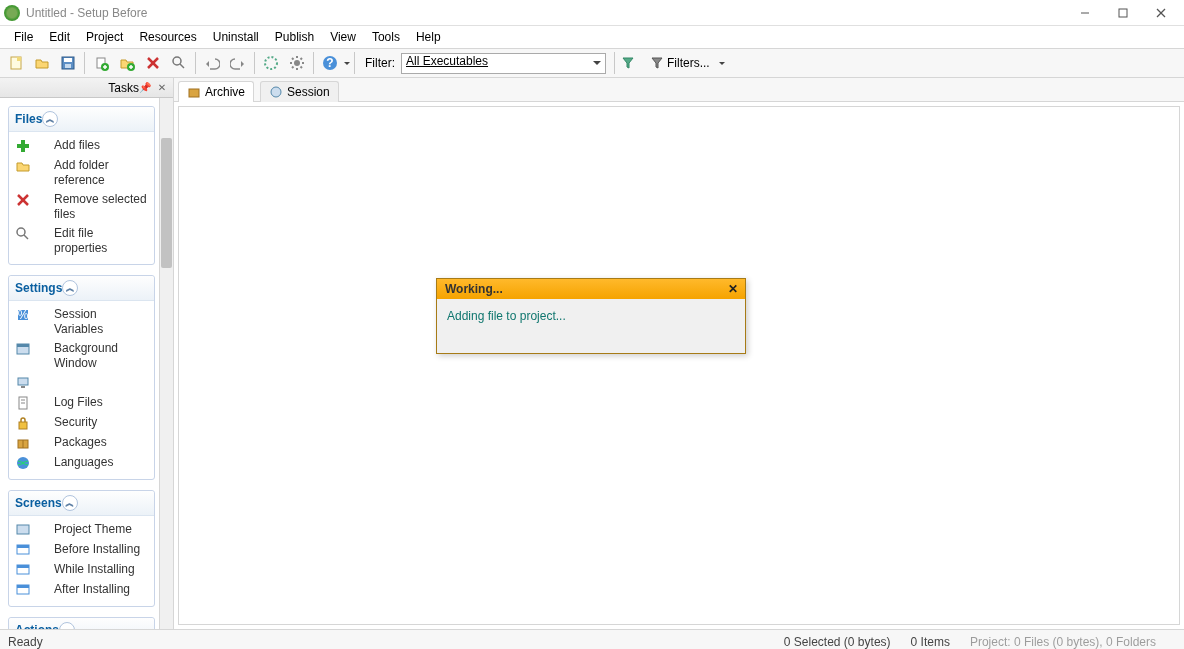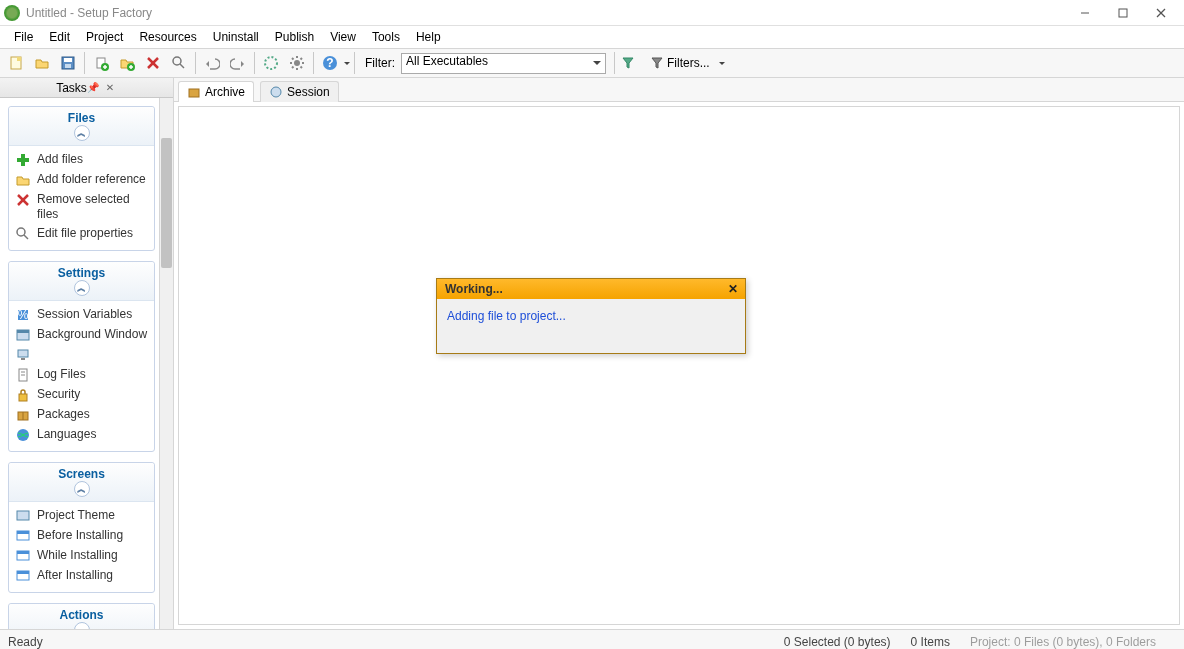--- a/index.html
+++ b/index.html
@@ -14,41 +14,41 @@
 
 
 .menubar { height: 22px; display: flex; align-items: center; padding: 0 6px; }
 .menu-item { padding: 2px 8px; cursor: default; }
 
 
 .toolbar { height: 30px; border-top: 1px solid #d6d6d6; border-bottom: 1px solid #d6d6d6; background: #f7f7f7; display: flex; align-items: center; padding: 0 4px; gap: 2px; }
 .tool-btn { width: 24px; height: 24px; display:flex; align-items:center; justify-content:center; border: 1px solid transparent; }
 .tool-sep { width:1px; height:22px; background:#c8c8c8; margin:0 2px; }
 .filter-label { margin-left:6px; margin-right:4px; }
-.filter-select { width: 205px; height: 21px; border:1px solid #aaa; background:#fff; padding:0 16px 0 4px; position:relative; }
+.filter-select { width: 205px; height: 21px; border:1px solid #aaa; background:#fff; padding:0 16px 0 4px; position:relative;text-decoration:underline; }
 .filter-select::after { content:""; position:absolute; right:4px; top:7px; border:4px solid transparent; border-top-color:#444; }
 .filters-btn { display:flex; align-items:center; gap:3px; padding:2px 6px; border:1px solid transparent; margin-left:4px;}
 .dd-arrow { border:3px solid transparent; border-top-color:#444; margin-top:3px; }
 
 
 .main-area { display:flex; height: calc(649px - 26px - 22px - 30px - 20px); }
 .sidebar-wrap { width: 174px; border-right: 1px solid #d6d6d6; display:flex; flex-direction:column; background:#fff; }
-.tasks-header { height: 20px; background: linear-gradient(#f3f3f3,#e6e6e6); border-bottom:1px solid #c8c8c8; display:flex; align-items:center; padding:0 4px; justify-content:center; }
+.tasks-header { height: 20px; background: linear-gradient(#f3f3f3,#e6e6e6); border-bottom:1px solid #c8c8c8; display:flex; align-items:center; padding:0 4px; justify-content:flex-end; }
 .tasks-header .th-right { display:flex; gap:2px; }
 .th-icon { width:14px; height:14px; display:flex; align-items:center; justify-content:center; font-size:10px; color:#666;}
 .sidebar { flex:1; overflow-y:auto; background:#fff; padding:4px 0 4px 4px; position:relative;}
 .sidebar.has-scroll { padding-right: 14px; }
 .scroll-track { position:absolute; right:0; top:0; bottom:0; width:14px; background:#f0f0f0; border-left:1px solid #d6d6d6;}
 .scroll-thumb { position:absolute; left:1px; right:1px; top:40px; height:130px; background:#c2c2c2; border-radius:2px;}
 
 .panel { margin: 4px 4px 10px 4px; border:1px solid #c8d4e8; border-radius:3px; background:#fff; }
-.panel-head { display:flex; justify-content:flex-end; align-items:center; padding:4px 6px; color:#0a5fa0; font-weight:bold; background:linear-gradient(#fefefe,#ecf2f8); border-bottom:1px solid #dbe5f0; border-radius:3px 3px 0 0;flex-direction:column;}
+.panel-head { display:flex; justify-content:flex-start; align-items:center; padding:4px 6px; color:#0a5fa0; font-weight:bold; background:linear-gradient(#fefefe,#ecf2f8); border-bottom:1px solid #dbe5f0; border-radius:3px 3px 0 0;}
 .collapse-btn { width:16px; height:16px; border:1px solid #b0c4de; border-radius:50%; background:#fff; display:flex; align-items:center; justify-content:center; color:#5d7fa4; font-size:9px;}
 .panel-body { padding:4px 4px 6px 4px; }
-.task-link { display:flex; align-items:flex-start; gap:6px; padding:2px 2px; color:#333; cursor:default;}
+.task-link { display:flex; align-items:flex-start; gap:23px; padding:2px 2px; color:#333; cursor:default;}
 .task-icon { width:16px; height:16px; flex-shrink:0; display:flex; align-items:center; justify-content:center;}
 .task-text { line-height:15px; }
 
 
 .content { flex:1; display:flex; flex-direction:column; background:#fff; }
 .content-tabs { height:24px; display:flex; align-items:flex-end; padding-left:4px; gap:6px; border-bottom:1px solid #d6d6d6; background:#f7f7f7;}
 .ctab { display:flex; align-items:center; gap:4px; padding:3px 8px; background:#f0f0f0; border:1px solid #d6d6d6; border-bottom:none; border-radius:3px 3px 0 0; position:relative; top:1px;}
 .ctab.active { background:#fff; }
 .ctab-icon { width:14px; height:14px;}
 .content-body { flex:1; border:1px solid #d6d6d6; margin:4px; background:#fff; }
@@ -57,33 +57,33 @@
 .statusbar { height:20px; border-top:1px solid #d6d6d6; background:#f7f7f7; display:flex; align-items:center; padding:12px 8px; color:#444; }
 .statusbar .sf { margin-right: 20px; }
 .statusbar .spacer { flex:1; }
 
 
 .dialog-overlay { position:absolute; left:0; top:0; right:0; bottom:0; pointer-events:none;}
 .dialog { position:absolute; left:436px; top:278px; width:310px; border:1px solid #a77b16; background:#f0f0f0; box-shadow:2px 2px 6px rgba(0,0,0,.2); pointer-events:auto;}
 .dialog-title { height:20px; background:linear-gradient(#ffb92b,#f5a300); display:flex; align-items:center; justify-content:space-between; padding:0 4px 0 8px; font-weight:bold; color:#333;gap:24px;}
 .dlg-close { width:16px; height:16px; display:flex; align-items:center; justify-content:center; color:#222; font-weight:bold;}
 .dialog-body { background:#f0f0f0; padding:10px 10px 14px 10px;}
-.dialog-msg { color:#1d4ed8; margin-bottom:16px; }
+.dialog-msg { color:#0f766e; margin-bottom:16px; }
 .dialog-buttons { display:flex; justify-content:center; }
 .dlg-btn { min-width:62px; height:20px; border:1px solid #2a6fb3; background:#eee; padding:0 10px; outline:1px dotted #000; outline-offset:-3px;}
 
 
 svg { display:block; }
 </style>
 </head>
 <body>
 
 <div class="titlebar">
   <div class="app-icon"></div>
-  <div class="title">Untitled - Setup Factory</div>
+  <div class="title">Untitled - Setup Before</div>
   <div class="win-controls">
     <div class="win-btn">
         <svg width="10" height="10">
           <line x1="1" y1="5" x2="9" y2="5" stroke="#555" stroke-width="1"></line>
         </svg>
       </div>
     <div class="win-btn">
         <svg width="10" height="10">
           <rect x="1" y="1" width="8" height="8" fill="none" stroke="#555" stroke-width="1"></rect>
         </svg>

